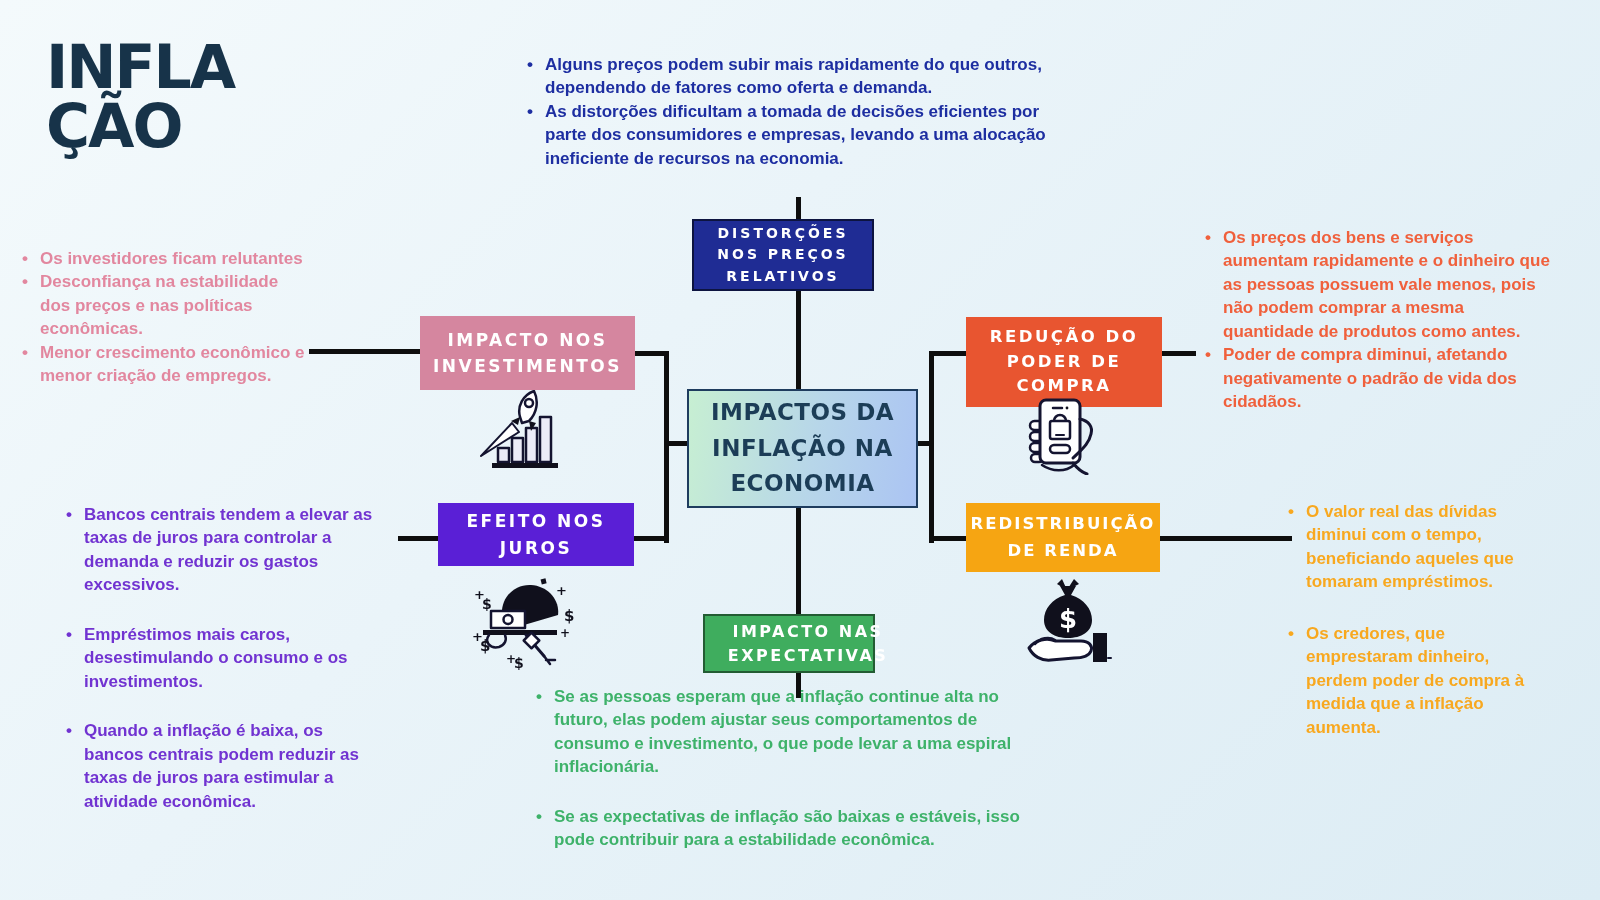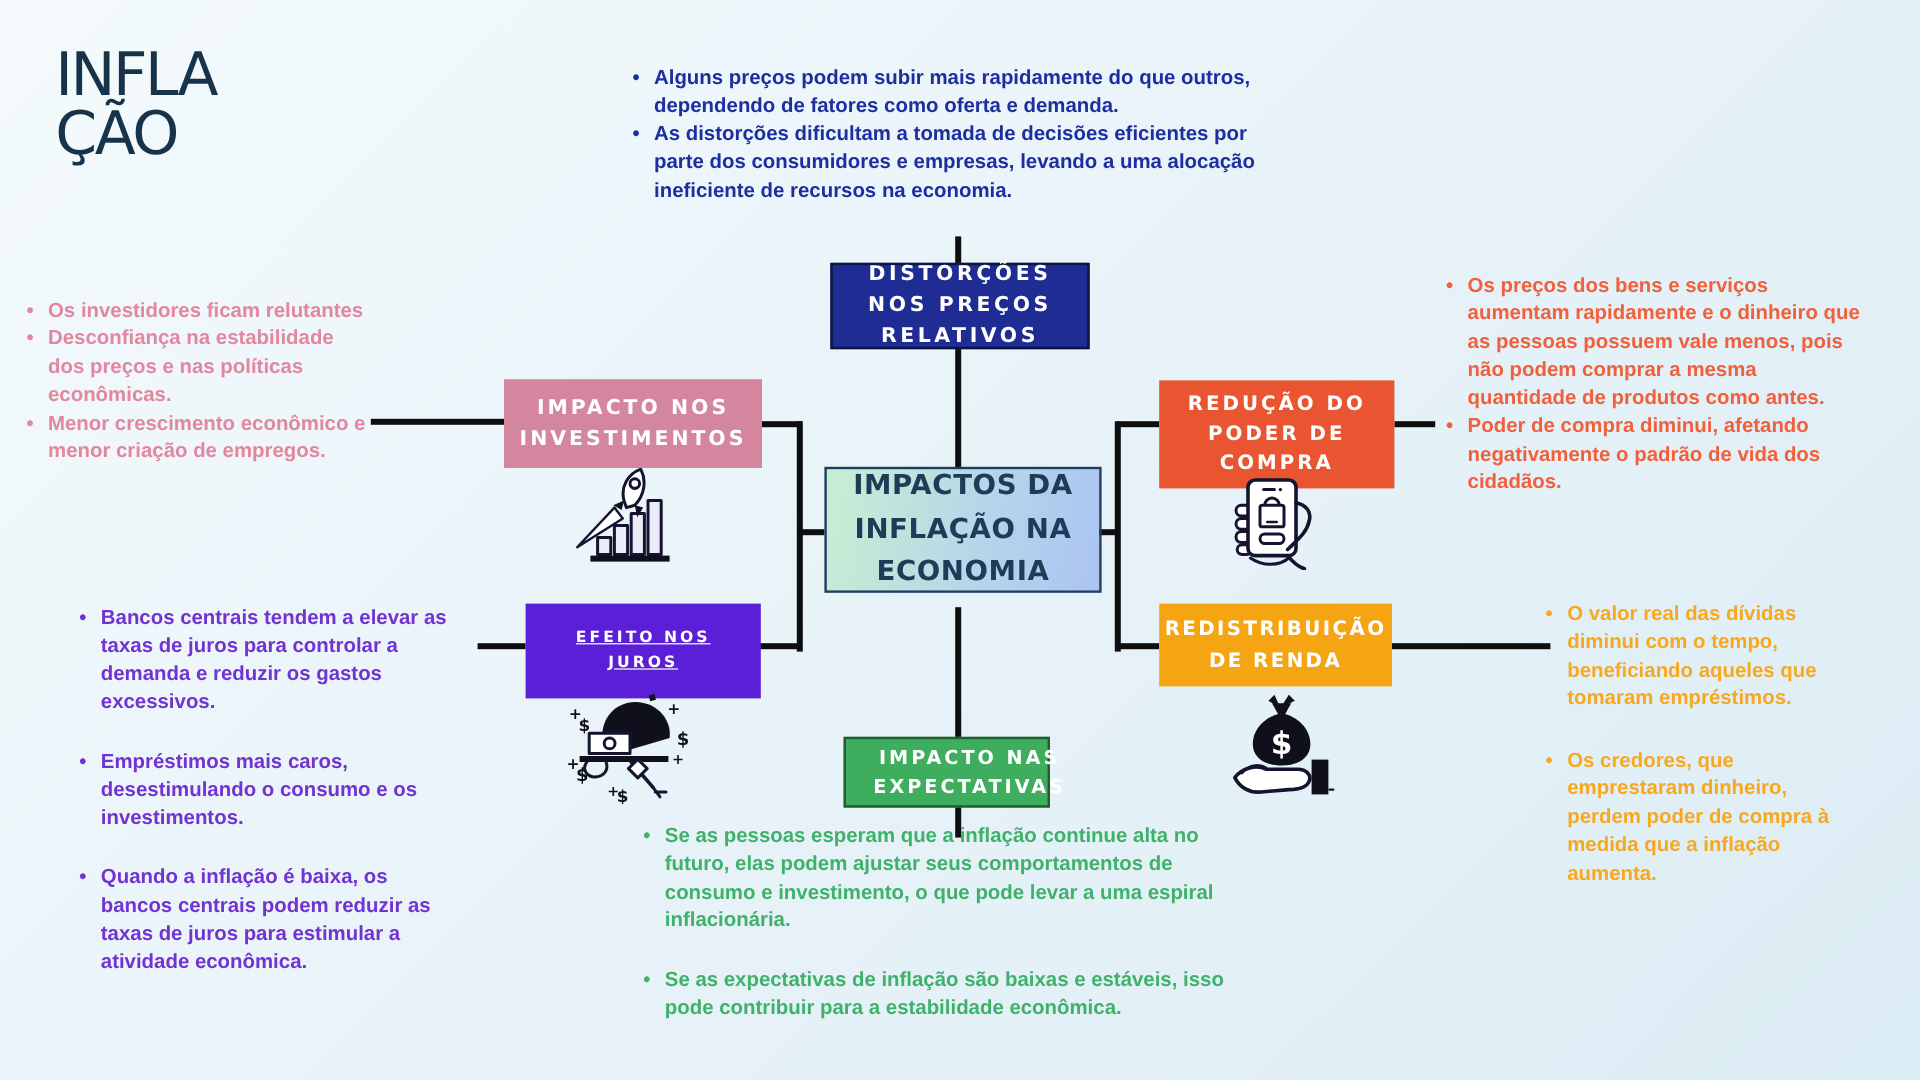--- a/index.html
+++ b/index.html
@@ -1,41 +1,41 @@
 <!DOCTYPE html>
 <html><head>
 <meta charset="utf-8">
 <style>
   html,body{margin:0;padding:0;}
   body{width:1600px;height:900px;overflow:hidden;font-family:"Liberation Sans",sans-serif;}
   .canvas{position:relative;width:1600px;height:900px;
     background:linear-gradient(135deg,#f4fafc 0%,#eaf4f9 40%,#dcecf4 100%);}
   
   .title{position:absolute;left:46px;top:38px;margin:0;color:#173349;
-    font-family:"DejaVu Sans",sans-serif;font-weight:normal;font-size:50px;
+    font-family:"DejaVu Sans",sans-serif;font-weight:bold;font-size:60px;
     line-height:0.98;letter-spacing:-2px;white-space:pre-line;}
   
   .line{position:absolute;background:#0e0e0e;}
   
   .node{position:absolute;display:flex;align-items:center;justify-content:center;
     text-align:center;color:#ffffff;font-family:"DejaVu Sans",sans-serif;
     font-weight:bold;white-space:pre-line;box-sizing:border-box;}
-  #node-distorcoes{left:692px;top:219px;width:216px;height:72px;background:#1f2c94;
-    border:2px solid #0d1440;font-size:17px;letter-spacing:3px;line-height:1.52;}
+  #node-distorcoes{left:692px;top:219px;width:182px;height:72px;background:#1f2c94;
+    border:2px solid #0d1440;font-size:14px;letter-spacing:3px;line-height:1.52;}
   #node-investimentos{left:420px;top:316px;width:215px;height:74px;background:#d5869f;
     font-size:17px;letter-spacing:2.5px;line-height:1.55;}
-  #node-juros{left:438px;top:503px;width:196px;height:79px;background:#5a1fd6;
-    font-size:13px;letter-spacing:2.5px;line-height:1.55;text-decoration:underline;}
+  #node-juros{left:438px;top:503px;width:196px;height:63px;background:#5a1fd6;
+    font-size:17px;letter-spacing:2.5px;line-height:1.55;}
   #node-poder{left:966px;top:317px;width:196px;height:90px;background:#e85530;
     font-size:16.5px;letter-spacing:2.5px;line-height:1.5;}
   #node-renda{left:966px;top:503px;width:194px;height:69px;background:#f6a512;
     font-size:16.5px;letter-spacing:2px;line-height:1.6;}
   #node-expectativas{left:703px;top:614px;width:172px;height:59px;background:#3fad5e;
     border:2px solid #235c33;font-size:16px;letter-spacing:2.5px;line-height:1.5;padding-left:38px;}
-  #node-center{left:687px;top:389px;width:231px;height:105px;
+  #node-center{left:687px;top:389px;width:231px;height:119px;
     background:linear-gradient(100deg,#c7efd2 0%,#b7d6e9 55%,#abc4f3 100%);
     border:2px solid #1e3c5e;color:#1c3d57;font-size:23px;letter-spacing:0.5px;line-height:1.55;}
   
   .bullets{position:absolute;list-style:none;margin:0;padding:0;
     font-weight:bold;font-size:17px;line-height:1.38;}
   .bullets li{position:relative;padding-left:18px;}
   .bullets li + li{}
   .bullets li::before{content:"\2022";position:absolute;left:0;top:0;}
   #bullets-distorcoes{left:527px;top:53px;width:520px;color:#1d2ea1;}
   #bullets-investimentos{left:22px;top:247px;width:290px;color:#e2879f;}

